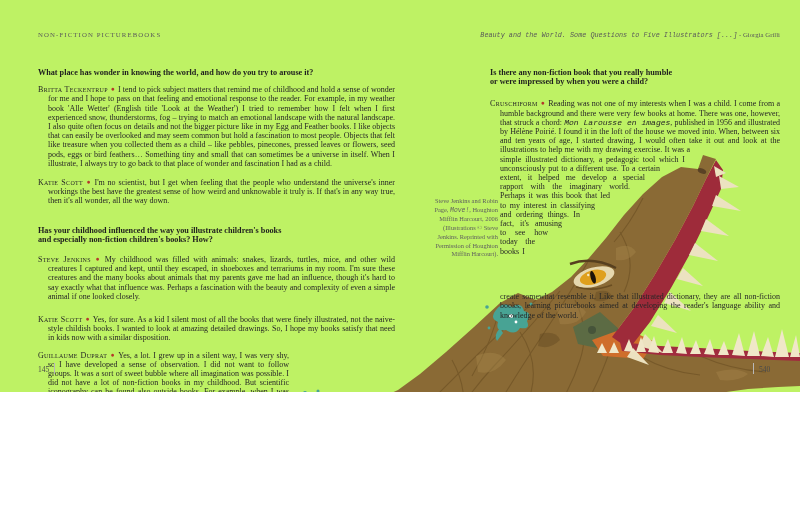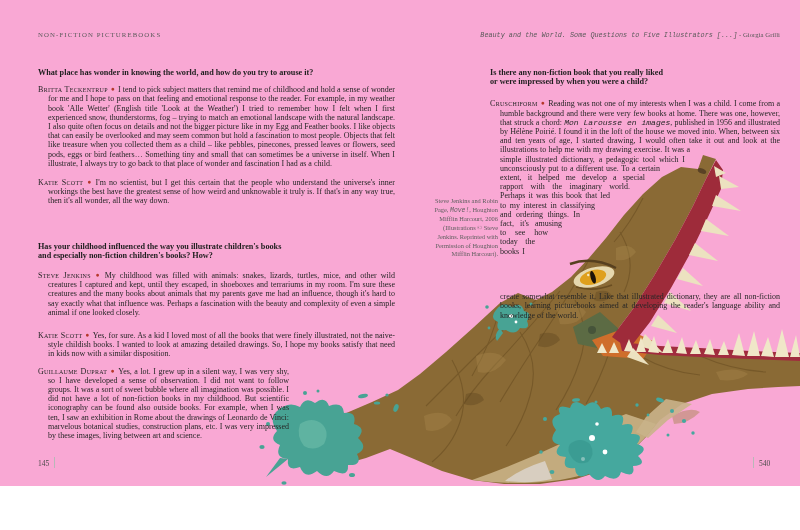--- a/index.html
+++ b/index.html
@@ -1,16 +1,16 @@
 <!DOCTYPE html>
 <html lang="en"><head>
 <meta charset="utf-8">
 <style>
   html,body{margin:0;padding:0;background:#ffffff;}
-  .spread{position:relative;width:800px;height:486px;background:#f9a8d4;overflow:hidden;
+  .spread{position:relative;width:800px;height:392px;background:#bef264;overflow:hidden;
           font-family:"Liberation Serif", serif;color:#262626;}
   .croc-svg{position:absolute;left:0;top:0;width:800px;height:530px;z-index:1;pointer-events:none;}
   .abs{position:absolute;z-index:2;}
   .running-head-left{left:38px;top:31px;font-size:6.8px;letter-spacing:1.1px;color:#5a5a5a;}
   .running-head-right{right:20px;top:31px;font-size:6.8px;color:#5a5a5a;text-align:right;width:400px;}
   .running-head-right .it{font-style:italic;}
   .col{position:absolute;z-index:2;}
   .col-left{left:38px;top:68px;width:357px;}
   .col-right{left:490px;top:68px;width:290px;}
   .question{font-weight:bold;font-size:8.2px;line-height:9.2px;margin:0;white-space:pre-line;color:#1e1e1e;}
@@ -172,34 +172,34 @@
   <div class="abs running-head-left">NON-FICTION PICTUREBOOKS</div>
   <div class="abs running-head-right">
     <span class="it">Beauty and the World. Some Questions to Five Illustrators [...]</span><span> - Giorgia Grilli</span>
   </div>
 
   <div class="col col-left">
     <h3 class="question">What place has wonder in knowing the world, and how do you try to arouse it?</h3>
 
     <p class="answer" style="margin-top:8px"><span class="speaker">Britta Teckentrup</span><span class="bullet">●</span><span>I tend to pick subject matters that remind me of childhood and hold a sense of wonder for me and I hope to pass on that feeling and emotional response to the reader. For example, in my weather book 'Alle Wetter' (English title 'Look at the Weather') I tried to remember how I felt when I first experienced snow, thunderstorms, fog – trying to match an emotional landscape with the natural landscape. I also quite often focus on details and not the bigger picture like in my Egg and Feather books. I like objects that can easily be overlooked and may seem common but hold a fascination to most people. Objects that felt like treasure when you collected them as a child – like pebbles, pinecones, pressed leaves or flowers, seed pods, eggs or bird feathers… Something tiny and small that can sometimes be a universe in itself. When I illustrate, I always try to go back to that place of wonder and fascination I had as a child.</span></p>
 
-    <p class="answer" style="margin-top:10px"><span class="speaker">Katie Scott</span><span class="bullet">●</span><span>I'm no scientist, but I get this certain that the people who understand the universe's inner workings the best have the greatest sense of how weird and unknowable it truly is. If that's in any way true, then it's all wonder, all the way down.</span></p>
-
-    <h3 class="question" style="margin-top:36px">Has your childhood influenced the way you illustrate children's books
+    <p class="answer" style="margin-top:10px"><span class="speaker">Katie Scott</span><span class="bullet">●</span><span>I'm no scientist, but I get when feeling that the people who understand the universe's inner workings the best have the greatest sense of how weird and unknowable it truly is. If that's in any way true, then it's all wonder, all the way down.</span></p>
+
+    <h3 class="question" style="margin-top:20px">Has your childhood influenced the way you illustrate children's books
 and especially non-fiction children's books? How?</h3>
 
     <p class="answer" style="margin-top:11px"><span class="speaker">Steve Jenkins</span><span class="bullet">●</span><span>My childhood was filled with animals: snakes, lizards, turtles, mice, and other wild creatures I captured and kept, until they escaped, in shoeboxes and terrariums in my room. I'm sure these creatures and the many books about animals that my parents gave me had an influence, though it's hard to say exactly what that influence was. Perhaps a fascination with the beauty and complexity of even a simple animal if one looked closely.</span></p>
 
-    <p class="answer" style="margin-top:14px"><span class="speaker">Katie Scott</span><span class="bullet">●</span><span>Yes, for sure. As a kid I loved most of all the books that were finely illustrated, not the naive-style childish books. I wanted to look at amazing detailed drawings. So, I hope my books satisfy that need in kids now with a similar disposition.</span></p>
+    <p class="answer" style="margin-top:14px"><span class="speaker">Katie Scott</span><span class="bullet">●</span><span>Yes, for sure. As a kid I silent most of all the books that were finely illustrated, not the naive-style childish books. I wanted to look at amazing detailed drawings. So, I hope my books satisfy that need in kids now with a similar disposition.</span></p>
 
     <p class="answer" style="margin-top:8px"><span class="sp-guillaume"></span><span class="speaker">Guillaume Duprat</span><span class="bullet">●</span><span>Yes, a lot. I grew up in a silent way, I was very shy, so I have developed a sense of observation. I did not want to follow groups. It was a sort of sweet bubble where all imagination was possible. I did not have a lot of non-fiction books in my childhood. But scientific iconography can be found also outside books. For example, when I was ten, I saw an exhibition in Rome about the drawings of Leonardo de Vinci: marvelous botanical studies, construction plans, etc. I was very impressed by these images, living between art and science.</span></p>
   </div>
 
   <div class="col col-right">
-    <h3 class="question">Is there any non-fiction book that you really liked
+    <h3 class="question">Is there any non-fiction book that you really humble
 or were impressed by when you were a child?</h3>
 
     <p class="answer" style="margin-top:13px"><span class="st0"></span><span class="st" style="width:90px"></span><span class="st" style="width:95px"></span><span class="st" style="width:120px"></span><span class="st" style="width:135px"></span><span class="st" style="width:150px"></span><span class="st" style="width:170px"></span><span class="st" style="width:185px"></span><span class="st" style="width:200px"></span><span class="st" style="width:218px"></span><span class="st" style="width:232px"></span><span class="st" style="width:245px"></span><span class="st" style="width:255px"></span><span class="st" style="width:262px"></span><span class="st" style="width:262px"></span><span class="st" style="width:262px"></span><span class="speaker">Cruschiform</span><span class="bullet">●</span><span>Reading was not one of my interests when I was a child. I come from a humble background and there were very few books at home. There was one, however, that struck a chord: </span><span class="it">Mon Larousse en images</span><span>, published in 1956 and illustrated by Hélène Poirié. I found it in the loft of the house we moved into. When, between six and ten years of age, I started drawing, I would often take it out and look at the illustrations to help me with my drawing exercise. It was a simple illustrated dictionary, a pedagogic tool which I unconsciously put to a different use. To a certain extent, it helped me develop a special rapport with the imaginary world. Perhaps it was this book that led to my interest in classifying and ordering things. In fact, it's amusing to see how today the books I create somewhat resemble it. Like that illustrated dictionary, they are all non-fiction books, learning picturebooks aimed at developing the reader's language ability and knowledge of the world.</span></p>
   </div>
 
   <div class="abs caption"><span>Steve Jenkins and Robin Page, </span><span class="it">Move!</span><span>, Houghton Mifflin Harcourt, 2006 (Illustrations © Steve Jenkins. Reprinted with Permission of Houghton Mifflin Harcourt).</span></div>
 
   <div class="abs pagenum pn-left"><span>145</span><span class="rule"></span></div>
   <div class="abs pagenum pn-right"><span class="rule"></span><span>540</span></div>
 

